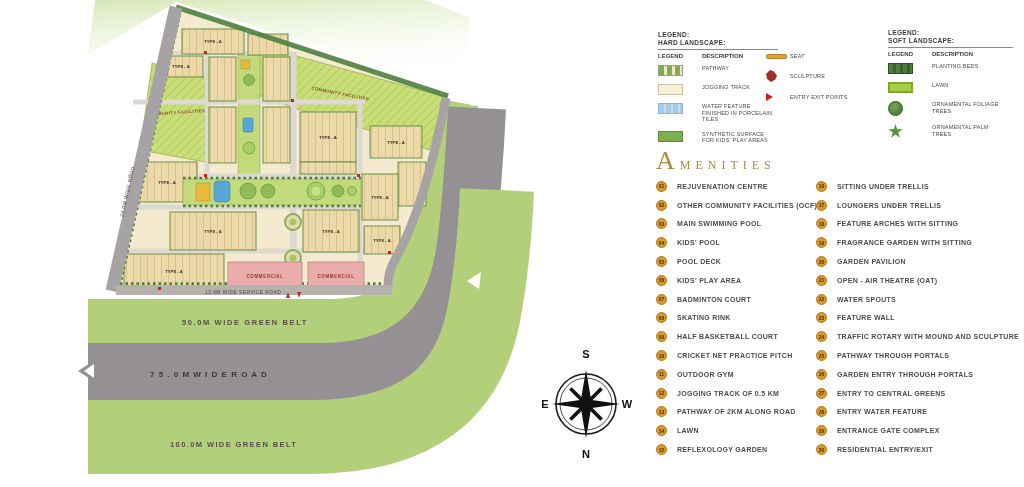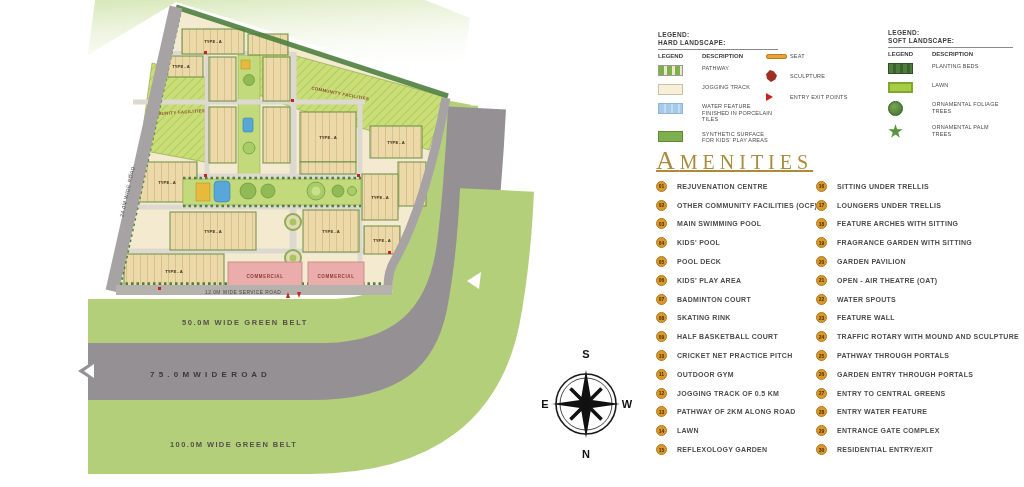--- a/index.html
+++ b/index.html
@@ -29,21 +29,21 @@
   .mk-row{display:flex;align-items:center;margin-bottom:11px;}
   .mk-ic{width:24px;flex:none;display:flex;align-items:center;}
   .mk-lbl{font-size:5.5px;color:#4a4a4a;letter-spacing:.2px;}
   .icon-seat{width:21px;height:5px;background:#e8a23b;border:1px solid #bb7d1f;border-radius:2px;box-sizing:border-box;}
   .icon-sculpture{width:11px;height:12px;background:#9e2f23;
      clip-path:polygon(35% 0,70% 10%,100% 45%,85% 80%,45% 100%,10% 75%,0 35%);}
   .icon-entry{width:0;height:0;border-top:4px solid transparent;border-bottom:4px solid transparent;border-left:7px solid #c8231d;}
 
   
   .amen-title{position:absolute;left:656px;top:146px;font-family:"Liberation Serif",serif;
-     font-size:20px;letter-spacing:5px;color:#a98c3e;text-decoration:underline;}
+     font-size:12px;letter-spacing:5px;color:#a98c3e;}
   .amen-title::first-letter{font-size:26px;}
   .amen-col{position:absolute;top:177px;}
   .arow{height:18.8px;display:flex;align-items:center;}
   .badge{width:11px;height:11px;border-radius:50%;background:#d9982c;border:1px solid #b4791c;
      color:#4b3008;font-size:5px;font-weight:bold;display:flex;align-items:center;justify-content:center;
      box-sizing:border-box;flex:none;}
   .albl{margin-left:10px;font-size:7px;font-weight:bold;color:#4c4c4c;letter-spacing:.3px;white-space:nowrap;}
 </style>
 </head>
 <body>

